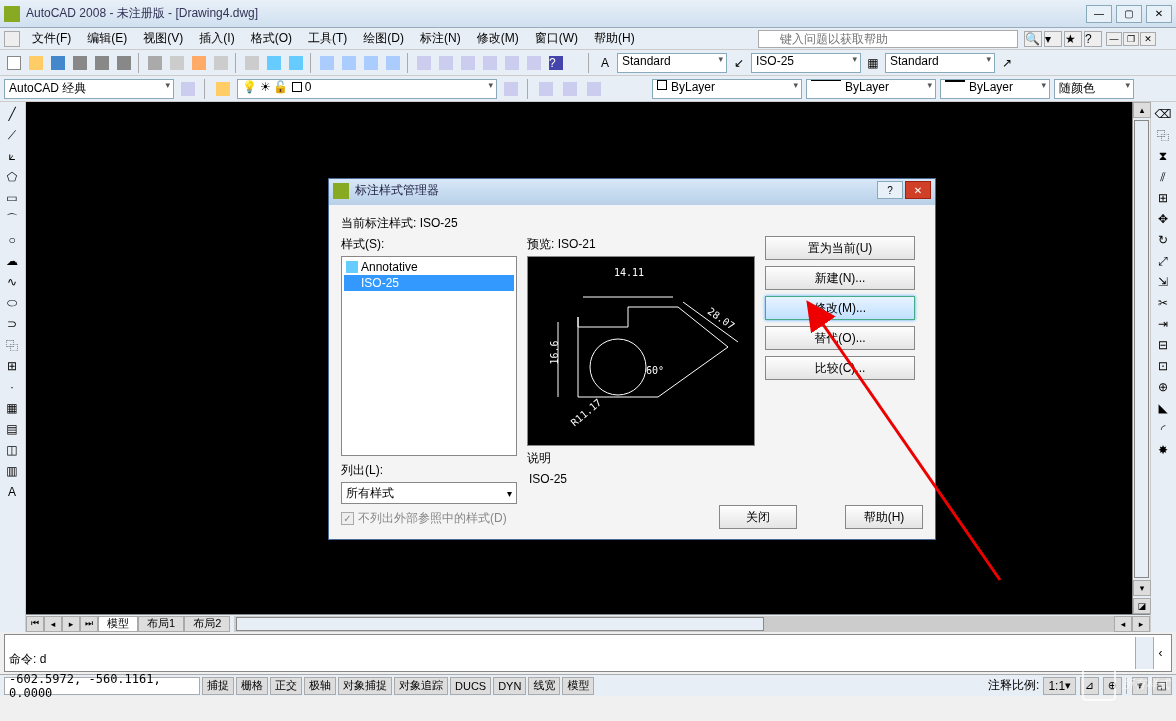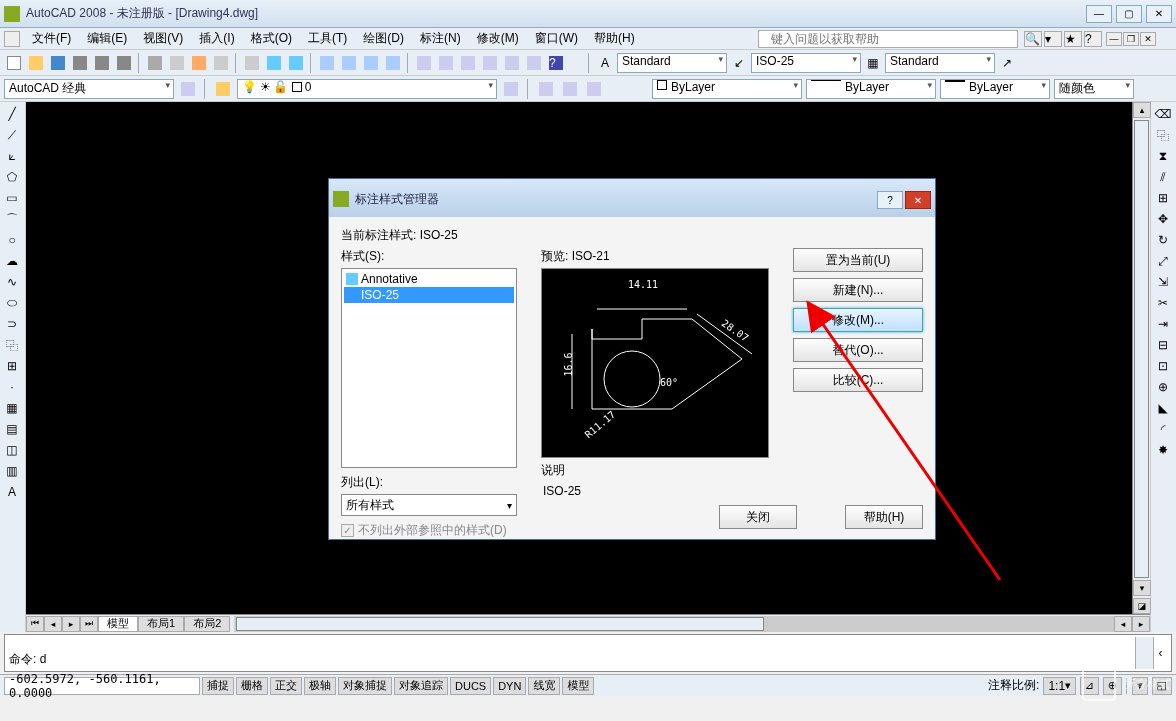--- a/index.html
+++ b/index.html
@@ -9,21 +9,21 @@
 .titlebar { height: 28px; background: linear-gradient(#e8f0f8, #d0e0f0); display: flex; align-items: center; padding: 0 4px; border-bottom: 1px solid #9ab; }
 .titlebar .app-icon { width: 16px; height: 16px; background: #8a2; margin-right: 6px; }
 .titlebar .title { color: #335; flex: 1; }
 .win-btns { display: flex; gap: 4px; }
 .win-btn { width: 26px; height: 18px; border: 1px solid #8ab; background: #e8f0f8; display: flex; align-items: center; justify-content: center; font-size: 10px; cursor: pointer; }
 
 
 .menubar { height: 22px; background: #e8eef5; display: flex; align-items: center; padding: 0 20px 0 4px; border-bottom: 1px solid #ccc; }
 .doc-ctrl { width: 16px; height: 16px; background: #eee; border: 1px solid #aaa; margin-right: 4px; }
 .menu-item { padding: 2px 8px; cursor: pointer; }
-.help-search { margin-left: auto; width: 260px; height: 18px; border: 1px solid #aaa; padding: 0 12px; color: #888; background: #fff; }
+.help-search { margin-left: auto; width: 260px; height: 18px; border: 1px solid #aaa; padding: 0 21px; color: #888; background: #fff; }
 .mb-right { display: flex; gap: 2px; margin-left: 6px; }
 .mb-btn { width: 18px; height: 16px; border: 1px solid #aaa; background: #eee; }
 .doc-win-btns { display: flex; gap: 1px; margin-left: 4px; }
 .doc-win-btn { width: 16px; height: 14px; border: 1px solid #aaa; background: #eee; font-size: 9px; display:flex;align-items:center;justify-content:center; }
 
 
 .toolbar-row { height: 26px; background: #e8eef5; display: flex; align-items: center; padding: 0 4px; border-bottom: 1px solid #ccc; gap: 2px; }
 .tb-btn { width: 20px; height: 20px; border: 1px solid transparent; display: flex; align-items: center; justify-content: center; cursor: pointer; }
 .tb-sep { width: 3px; height: 20px; border-left: 1px solid #aaa; margin: 0 2px; }
 .tb-combo { height: 20px; border: 1px solid #8ab; background: #fff; padding: 0 18px 0 4px; position: relative; display: flex; align-items: flex-start; min-width: 80px; }
@@ -48,28 +48,28 @@
 .sh-btn { width: 18px; height: 16px; background: #ddd; border: 1px solid #aaa; font-size: 9px; display:flex;align-items:center;justify-content:center; cursor:pointer; }
 .sh-tab { padding: 0 8px; height: 16px; background: #ddd; border: 1px solid #aaa; display:flex;align-items:center; font-size: 11px; cursor:pointer; }
 .sh-tab.active { background: #fff; }
 .sh-track { flex: 1; background: #ccc; height: 16px; margin-left: 4px; position: relative; }
 .sh-thumb { position: absolute; left: 2px; width: 60%; height: 14px; top: 1px; background: #e8eef5; border: 1px solid #888; }
 .scroll-v { width: 18px; background: #e8eef5; border-left: 1px solid #888; position: relative; }
 .sv-thumb { position:absolute; top: 18px; bottom: 36px; left:1px; right:1px; background:#e8eef5; border:1px solid #888; }
 
 
 .dialog { position: absolute; left: 328px; top: 178px; width: 608px; height: 362px; background: #f4f4f4; border: 1px solid #4a6a9a; box-shadow: 4px 4px 12px rgba(0,0,0,.3); }
-.dlg-title { height: 38px; background: linear-gradient(#d8e8f8,#b8d0e8); display: flex; align-items: flex-start; padding: 12px 4px; }
+.dlg-title { height: 26px; background: linear-gradient(#d8e8f8,#b8d0e8); display: flex; align-items: flex-end; padding: 6px 4px; }
 .dlg-title .dt-icon { width: 16px; height: 16px; background: #8a2; margin-right: 6px; }
 .dlg-title .dt-text { flex: 1; color: #224; }
 .dt-btn { width: 26px; height: 18px; border: 1px solid #8ab; background: #e8f0f8; margin-left: 2px; display:flex;align-items:center;justify-content:center; font-size:10px; cursor:pointer; }
 .dt-btn.close { background: #d04028; color: #fff; border-color:#a02010; }
 .dlg-body { padding: 10px 12px; }
 .dlg-row1 { margin-bottom: 4px; }
-.dlg-cols { display: flex; gap: 24px; }
+.dlg-cols { display: flex; gap: 10px; }
 .dlg-left { width: 176px; }
 .dlg-mid { width: 228px; }
 .dlg-right { width: 150px; display: flex; flex-direction: column; gap: 6px; }
 .lbl { margin-bottom: 3px; display: block; }
 .listbox { width: 176px; height: 200px; background: #fff; border: 1px solid #888; padding: 2px; }
 .list-item { padding: 1px 2px; font-family: "SimSun", monospace; display:flex; align-items:center; gap:3px; }
 .list-item .li-icon { width:12px;height:12px; background:#48c; }
 .list-item.sel { background: #3399ff; color: #fff; }
 .preview-box { width: 228px; height: 190px; background: #000; border: 1px solid #888; position: relative; }
 .dlg-btn { height: 24px; border: 1px solid #888; background: linear-gradient(#fefefe,#e4e4e4); cursor: pointer; font-size: 12px; }

